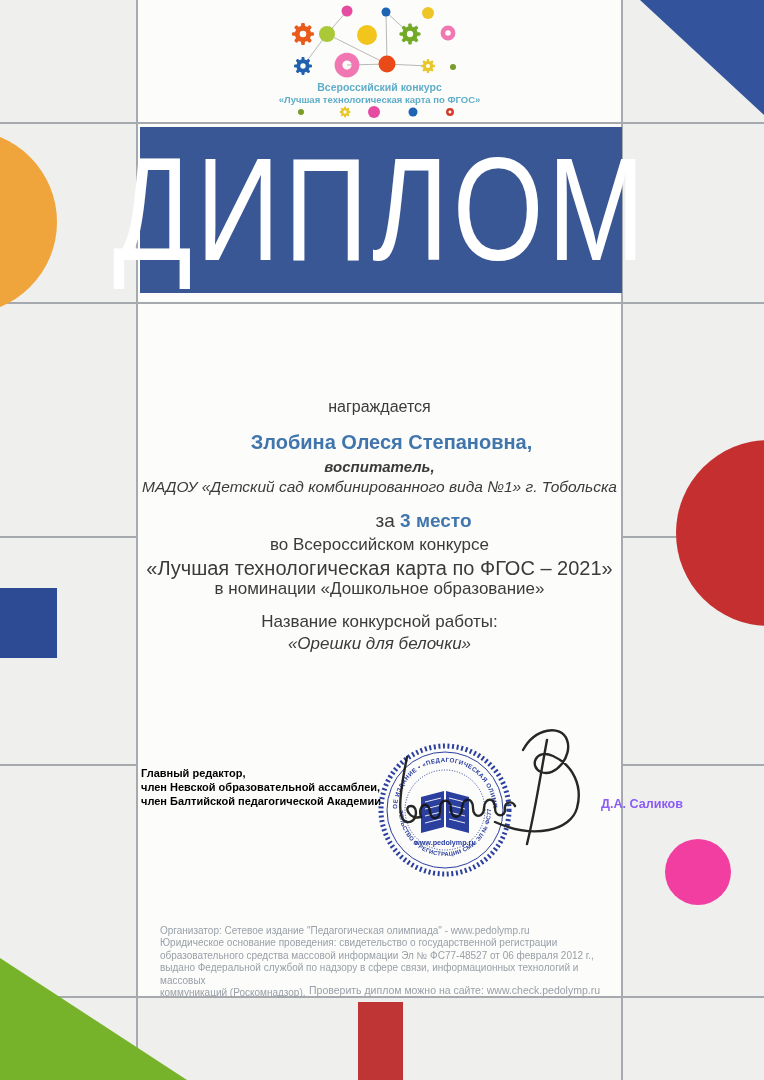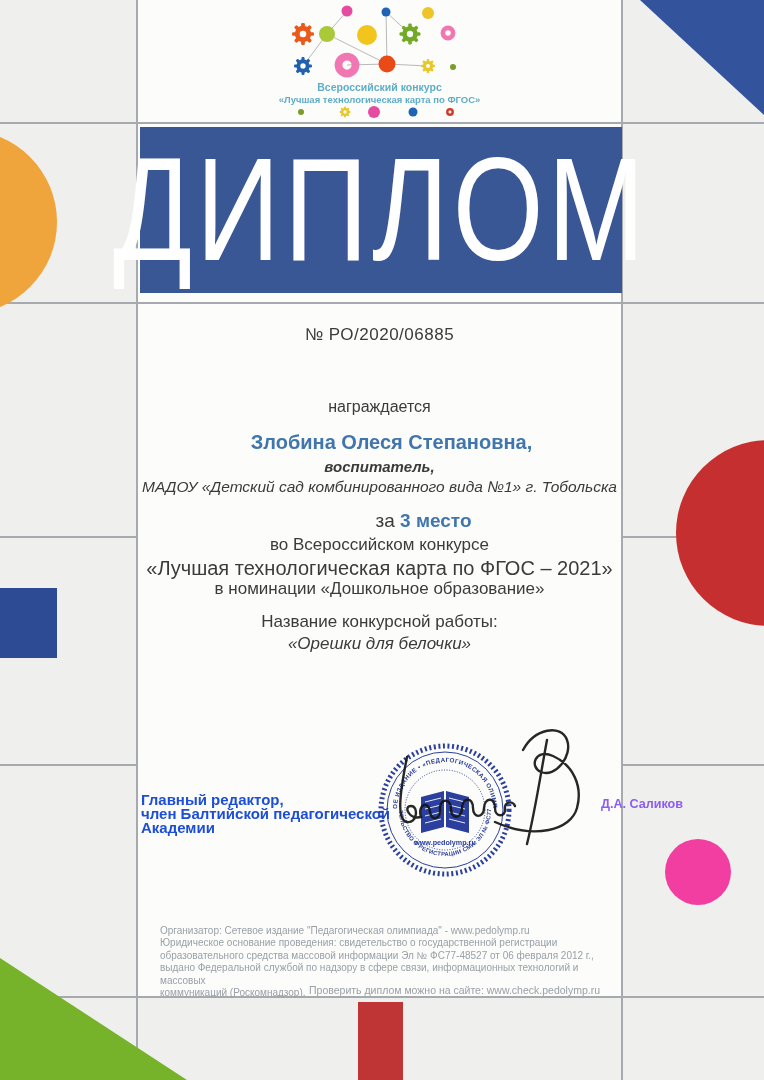--- a/index.html
+++ b/index.html
@@ -52,21 +52,21 @@
   .role{top:458px;font-size:15px;font-weight:700;font-style:italic;}
   .org{top:478px;font-size:15.5px;font-style:italic;}
   .place-line{top:510px;font-size:19px;padding-left:44px;}
   .place-accent{font-weight:700;color:var(--accent);}
   .contest1{top:535px;font-size:17px;}
   .contest2{top:557px;font-size:20px;}
   .contest3{top:579px;font-size:17px;}
   .work-label{top:612px;font-size:17px;}
   .work-title{top:634px;font-size:17px;font-style:italic;}
   
-  .signatory{left:141px;top:793px;width:270px;text-align:left;font-size:15px;font-weight:700;line-height:13.8px;color:#1d4ed8;z-index:5;}
+  .signatory{left:141px;top:767px;width:270px;text-align:left;font-size:11px;font-weight:700;line-height:13.8px;color:#000000;z-index:5;}
   .salikov{left:548px;top:797px;width:110px;text-align:center;font-size:12.6px;font-weight:700;color:#8b5cf6;z-index:6;margin-left:39px;}
   
   .stamp-svg{left:377px;top:742px;z-index:5;}
   .sig-svg{left:375px;top:722px;z-index:6;}
   .stamp-fill{fill:var(--stamp-color);}
   .stamp-stroke{stroke:var(--stamp-color);fill:none;}
   .stamp-text{fill:var(--stamp-color);font-family:"Liberation Sans",sans-serif;}
   
   .footer{left:160px;top:925px;width:440px;font-size:10px;line-height:12.4px;color:var(--footer-gray);z-index:5;}
   .verify{left:160px;top:984px;width:440px;text-align:right;font-size:10.5px;color:var(--footer-gray);z-index:5;}
@@ -184,34 +184,34 @@
         <circle cx="165" cy="110" r="2.72" fill="none" stroke="#d43c2a" stroke-width="2.48"></circle>
       </g>
     </svg>
   <div class="abs logo-line logo-line1">Всероссийский конкурс</div>
   <div class="abs logo-line logo-line2">«Лучшая технологическая карта по ФГОС»</div>
 
   <div class="abs banner">
     <div class="banner-title">ДИПЛОМ</div>
   </div>
 
-  <div class="abs cline num">№ РО/2020/06885</div>
   <div class="abs cline awarded">награждается</div>
   <div class="abs cline name">Злобина Олеся Степановна,</div>
   <div class="abs cline role">воспитатель,</div>
   <div class="abs cline org">МАДОУ «Детский сад комбинированного вида №1» г. Тобольска</div>
   <div class="abs cline place-line"><span>за </span><span class="place-accent">3 место</span></div>
   <div class="abs cline contest1">во Всероссийском конкурсе</div>
   <div class="abs cline contest2">«Лучшая технологическая карта по ФГОС – 2021»</div>
   <div class="abs cline contest3">в номинации «Дошкольное образование»</div>
   <div class="abs cline work-label">Название конкурсной работы:</div>
   <div class="abs cline work-title">«Орешки для белочки»</div>
 
   <div class="abs signatory">
     <div>Главный редактор,</div>
+    <div>член Невской образовательной ассамблеи,</div>
     <div>член Балтийской педагогической Академии</div>
   </div>
   <div class="abs salikov">Д.А. Саликов</div>
 
   <svg class="abs stamp-svg" width="136" height="136" viewBox="0 0 136 136">
     <defs>
       <path id="arcTop" d="M 20,68 A 48,48 0 0 1 116,68"></path>
       <path id="arcBottom" d="M 22,68 A 46,46 0 0 0 114,68"></path>
     </defs>
     <circle class="stamp-stroke" cx="68" cy="68" r="64" stroke-width="5" stroke-dasharray="2 2.6"></circle>

